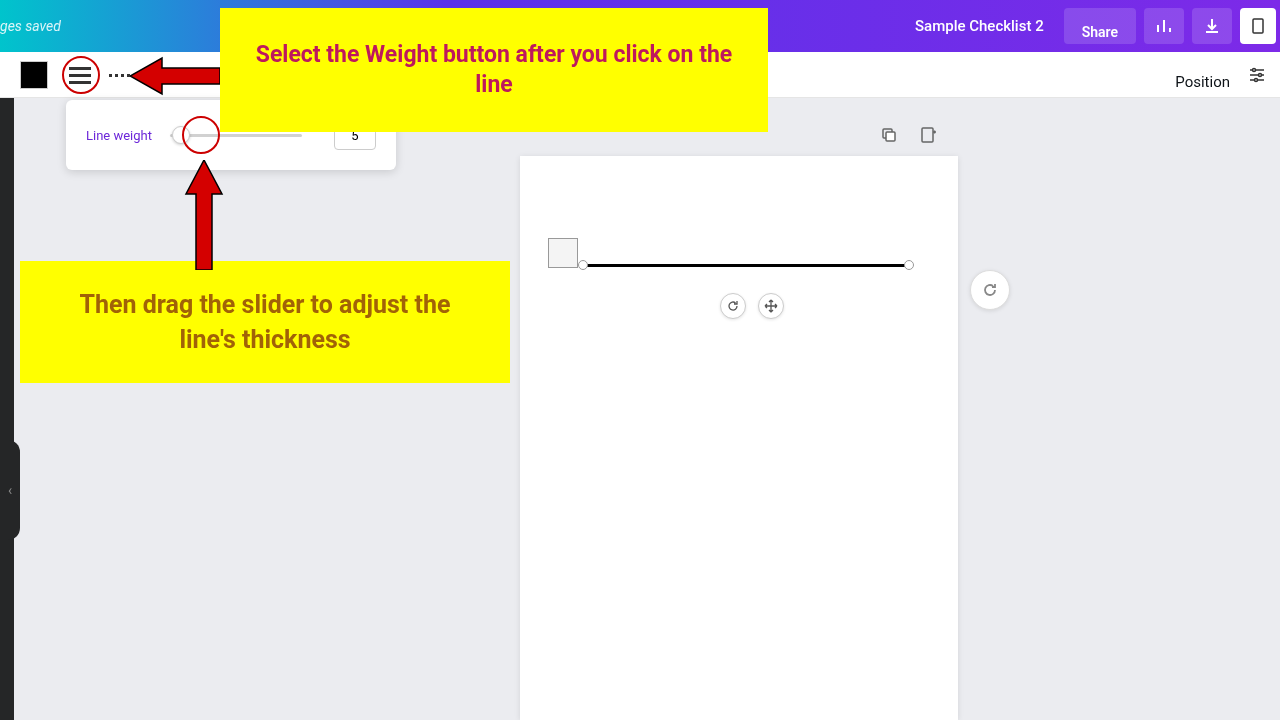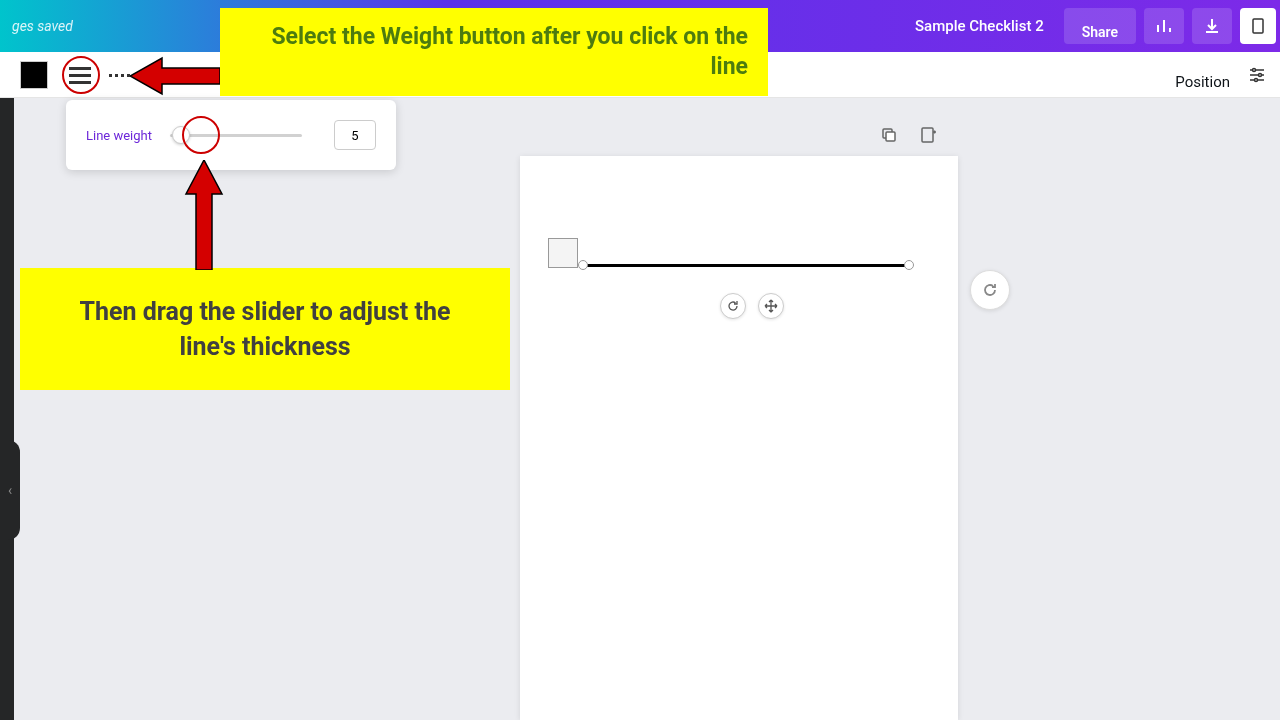--- a/index.html
+++ b/index.html
@@ -1,19 +1,19 @@
 <!DOCTYPE html>
 <html><head>
 <meta charset="utf-8">
 <style>
 * { margin: 0; padding: 0; box-sizing: border-box; font-family: -apple-system, BlinkMacSystemFont, 'Segoe UI', Roboto, sans-serif; }
 body { width: 1280px; height: 720px; overflow: hidden; background: #ebecf0; position: relative; }
 
 .topbar { position: absolute; top: 0; left: 0; right: 0; height: 52px; background: linear-gradient(90deg, #00c4cc 0%, #5a32ea 35%, #7d2ae8 100%); display: flex; align-items: center; }
-.saved-text { color: rgba(255,255,255,0.85); font-style: italic; font-size: 14px; margin-left: 12px; }
+.saved-text { color: rgba(255,255,255,0.85); font-style: italic; font-size: 14px; margin-left: 0; }
 .topbar-right { position: absolute; right: 0; top: 0; height: 52px; display: flex; align-items: center; gap: 8px; padding-right: 4px; }
 .doc-title { color: #fff; font-size: 15px; font-weight: 500; margin-right: 12px; margin-left: 12px; }
 .share-btn { background: rgba(255,255,255,0.15); color: #fff; border: none; border-radius: 4px; height: 36px; padding: 16px 18px; font-size: 14px; font-weight: 600; cursor: pointer; }
 .icon-btn-top { width: 40px; height: 36px; background: rgba(255,255,255,0.15); border: none; border-radius: 4px; display: flex; align-items: center; justify-content: center; cursor: pointer; }
 .icon-btn-white { width: 36px; height: 36px; background: #fff; border: none; border-radius: 4px; display: flex; align-items: center; justify-content: center; cursor: pointer; }
 
 .toolbar { position: absolute; top: 52px; left: 0; right: 0; height: 46px; background: #fff; display: flex; align-items: center; padding: 0 10px; border-bottom: 1px solid #e5e5e5; }
 .color-swatch { width: 28px; height: 28px; background: #000; border: 1px solid #ccc; margin-left: 10px; margin-right: 14px; cursor: pointer; }
 .weight-btn { width: 36px; height: 36px; display: flex; align-items: center; justify-content: center; cursor: pointer; position: relative; }
 .weight-btn::before { content: ""; position: absolute; width: 22px; height: 3px; background: #333; top: 10px; box-shadow: 0 7px 0 #333, 0 14px 0 #333; }
@@ -24,22 +24,22 @@
 .position-btn { position: absolute; right: 50px; top: 60px; font-size: 15px; color: #0e1318; cursor: pointer; margin-top: 13px; }
 .adjust-icon { position: absolute; right: 4px; top: 56px; width: 38px; height: 38px; display: flex; align-items: center; justify-content: center; cursor: pointer; }
 
 .weight-panel { position: absolute; top: 100px; left: 66px; width: 330px; height: 70px; background: #fff; border-radius: 6px; box-shadow: 0 2px 10px rgba(0,0,0,0.15); display: flex; align-items: center; padding: 0 20px; }
 .weight-label { font-size: 13px; color: #6d28d9; margin-right: 18px; }
 .slider-track { width: 132px; height: 3px; background: #d1d1d1; position: relative; border-radius: 2px; }
 .slider-thumb { position: absolute; width: 18px; height: 18px; background: #fff; border: 1px solid #ccc; border-radius: 50%; top: -8px; left: 2px; cursor: pointer; box-shadow: 0 1px 3px rgba(0,0,0,0.2); }
 .circle-highlight-2 { position: absolute; width: 38px; height: 38px; border: 2.5px solid #c00; border-radius: 50%; top: 116px; left: 182px; pointer-events: none; }
 .weight-value { width: 42px; height: 30px; border: 1px solid #ccc; border-radius: 4px; text-align: center; font-size: 13px; margin-left: auto; }
 
-.callout1 { position: absolute; top: 8px; left: 220px; width: 548px; height: 88px; background: #ffff00; display: flex; align-items: center; justify-content: center; text-align: right; font-size: 23px; font-weight: 700; color: #4d7c0f; padding: 10px 20px; line-height: 1.3; }
-.callout2 { position: absolute; top: 268px; left: 20px; width: 490px; height: 122px; background: #ffff00; display: flex; align-items: center; justify-content: center; text-align: center; font-size: 25px; font-weight: 700; color: #404040; padding: 10px 30px; line-height: 1.4; }
+.callout1 { position: absolute; top: 8px; left: 220px; width: 548px; height: 124px; background: #ffff00; display: flex; align-items: center; justify-content: center; text-align: center; font-size: 23px; font-weight: 700; color: #be185d; padding: 10px 20px; line-height: 1.3; }
+.callout2 { position: absolute; top: 261px; left: 20px; width: 490px; height: 122px; background: #ffff00; display: flex; align-items: center; justify-content: center; text-align: center; font-size: 25px; font-weight: 700; color: #a16207; padding: 10px 30px; line-height: 1.4; }
 
 .arrow1 { position: absolute; top: 52px; left: 130px; }
 .arrow2 { position: absolute; top: 160px; left: 180px; }
 .canvas-controls { position: absolute; top: 124px; right: 340px; display: flex; gap: 18px; }
 .canvas-ctrl-btn { width: 22px; height: 22px; display: flex; align-items: center; justify-content: center; cursor: pointer; color: #555; }
 .page { position: absolute; top: 156px; left: 520px; width: 438px; height: 564px; background: #fff; box-shadow: 0 1px 6px rgba(0,0,0,0.1); }
 .line-element { position: absolute; top: 263px; left: 582px; width: 328px; height: 4px; }
 .line-bar { position: absolute; top: 1px; left: 0; right: 0; height: 3px; background: #000; }
 .line-handle-left { position: absolute; left: -4px; top: -3px; width: 10px; height: 10px; background: #fff; border: 1px solid #999; border-radius: 50%; cursor: pointer; }
 .line-handle-right { position: absolute; right: -4px; top: -3px; width: 10px; height: 10px; background: #fff; border: 1px solid #999; border-radius: 50%; cursor: pointer; }

